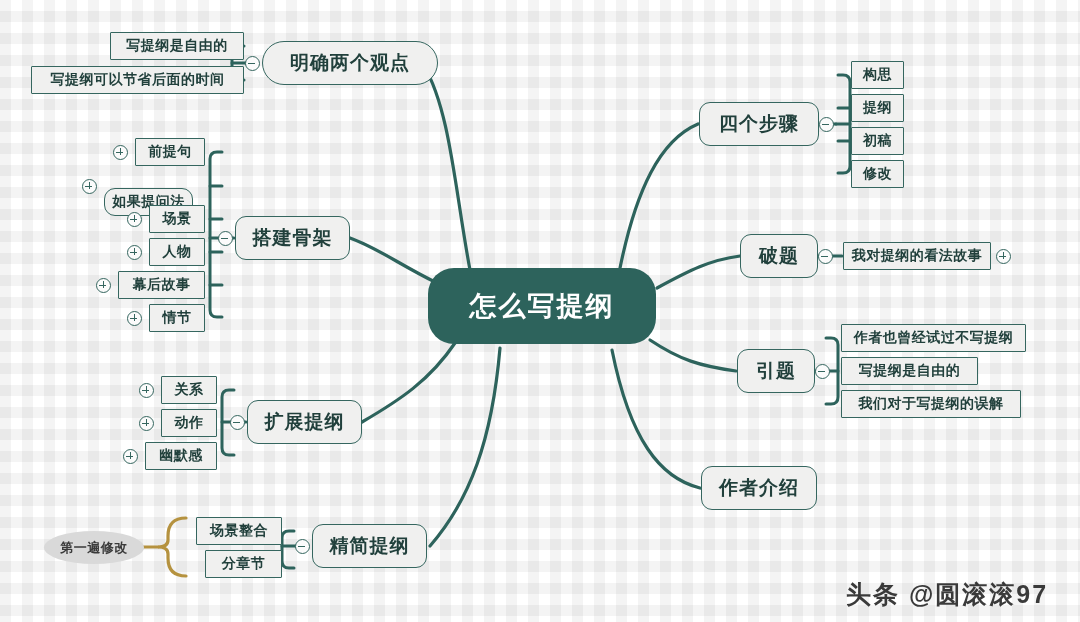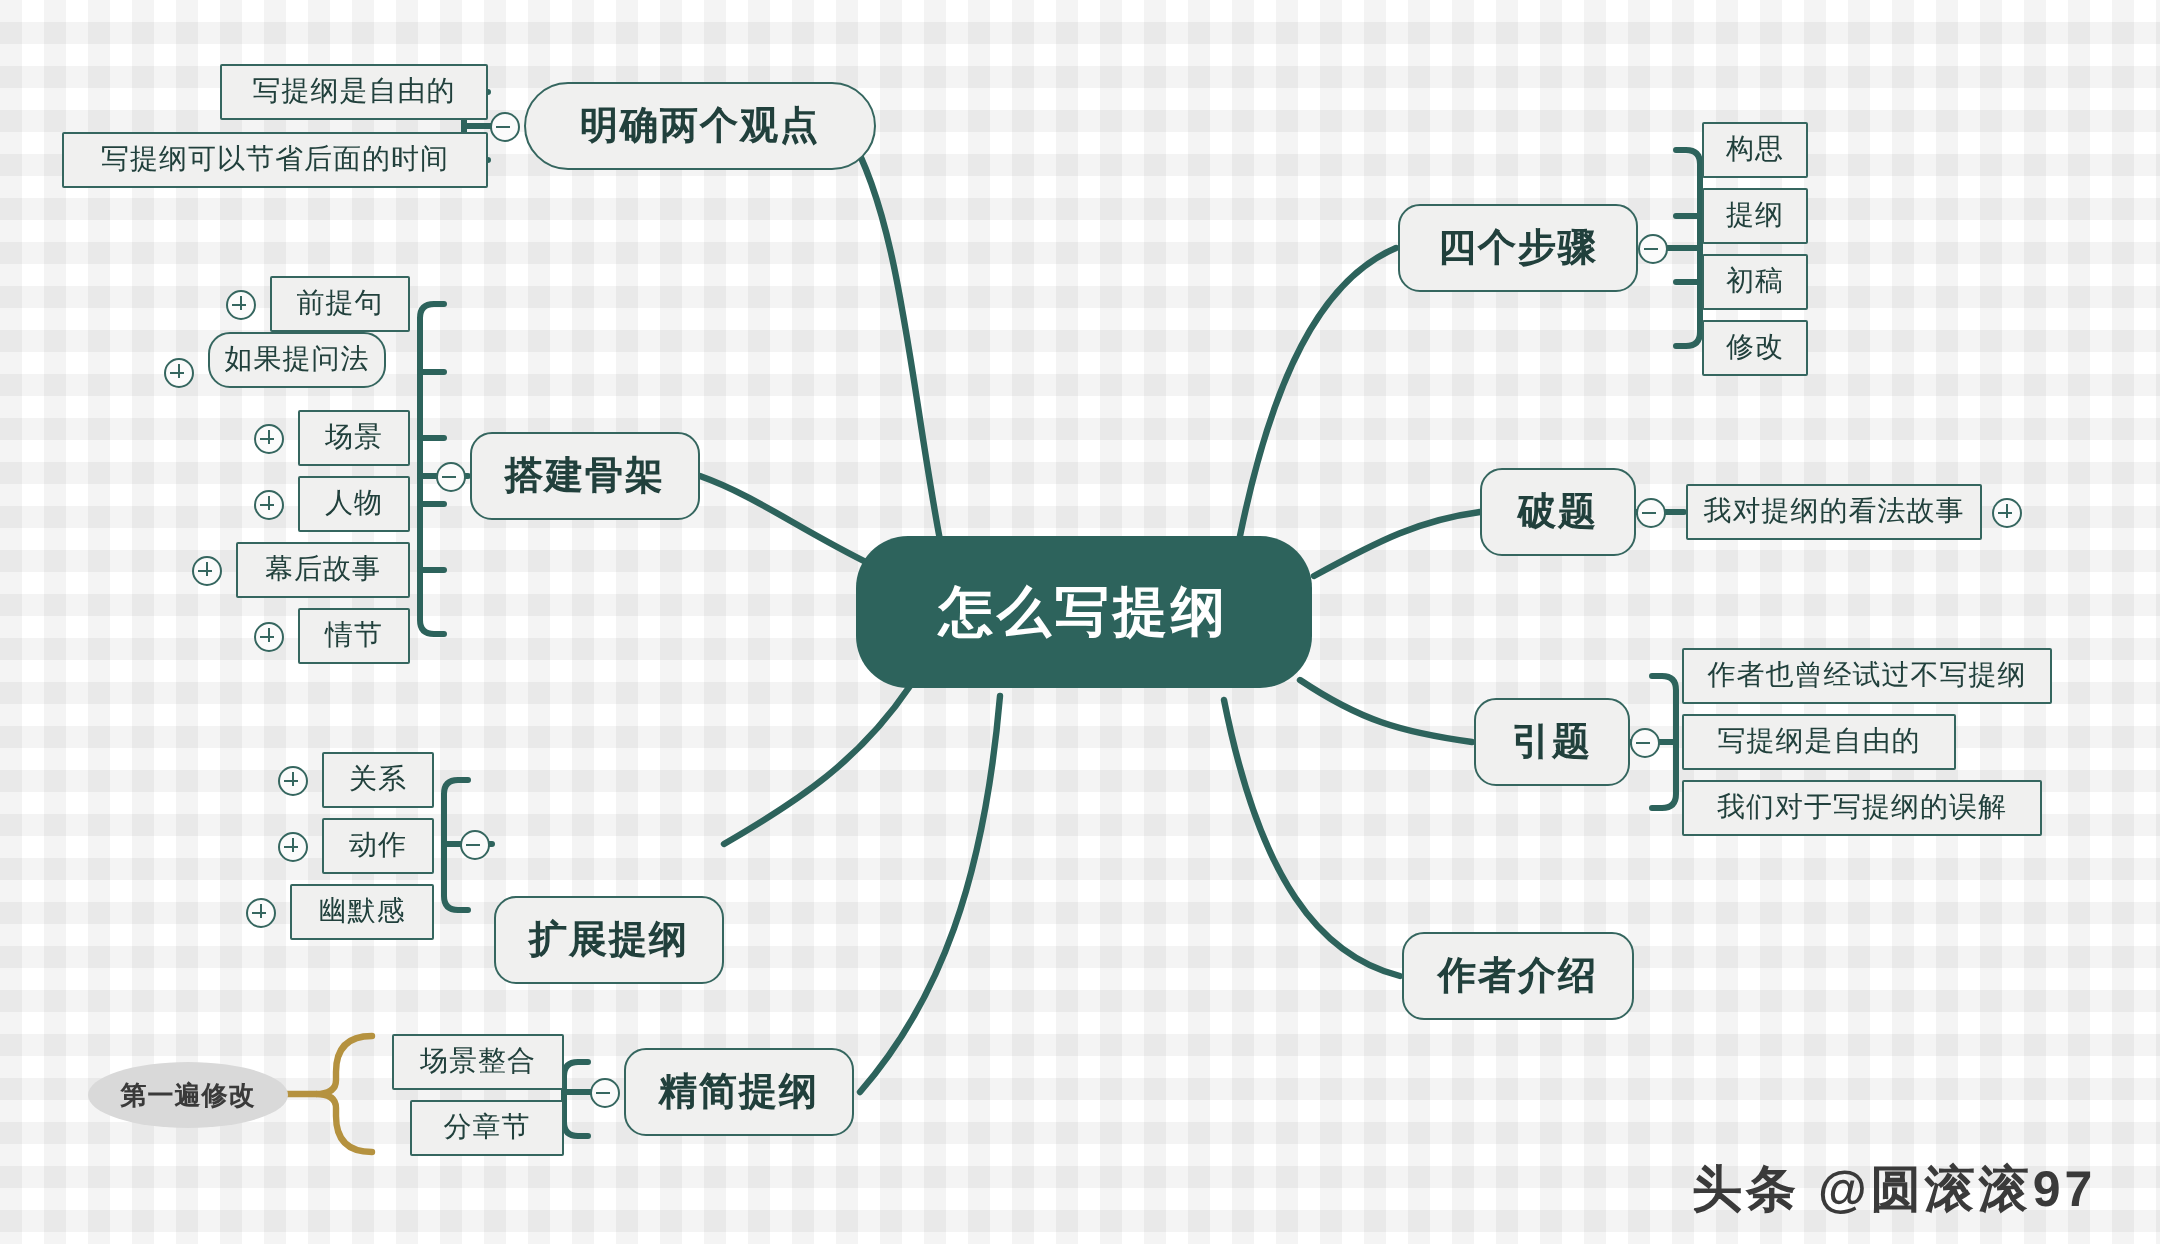--- a/index.html
+++ b/index.html
@@ -27,21 +27,21 @@
     font-size:27px;font-weight:bold;letter-spacing:2px;
   }
   
   .branch{
     background:#f0f0ef;border:1.6px solid #35665f;border-radius:11px;
     color:#21403c;font-size:19px;font-weight:bold;letter-spacing:1px;
   }
   
   .leaf{
     background:#f0f0ef;border:1.4px solid #35665f;border-radius:1px;
-    color:#21403c;font-size:14px;font-weight:normal;letter-spacing:0.5px;
+    color:#21403c;font-size:14px;font-weight:bold;letter-spacing:0.5px;
   }
   
   .summary{
     background:#d9d9d9;border-radius:50%;color:#3a3a3a;
     font-size:13px;font-weight:bold;letter-spacing:0.5px;
   }
   
   .toggle{
     position:absolute;width:15px;height:15px;border-radius:50%;
     border:1.4px solid #35665f;background:#fbfbfb;
@@ -137,21 +137,21 @@
   <div class="node branch" style="left:235px;top:216px;width:115px;height:44px;">
     <span>搭建骨架</span>
   </div>
   <div class="toggle" style="left:218px;top:231px;"></div>
 
   <div class="node leaf" style="left:135px;top:138px;width:70px;height:28px;">
     <span>前提句</span>
   </div>
   <div class="toggle plus" style="left:113px;top:145px;"></div>
 
-  <div class="node leaf" style="left:104px;top:166px;width:89px;height:28px;border-radius:11px;">
+  <div class="node leaf" style="left:104px;top:188px;width:89px;height:28px;border-radius:11px;">
     <span>如果提问法</span>
   </div>
   <div class="toggle plus" style="left:82px;top:179px;"></div>
 
   <div class="node leaf" style="left:149px;top:205px;width:56px;height:28px;">
     <span>场景</span>
   </div>
   <div class="toggle plus" style="left:127px;top:212px;"></div>
 
   <div class="node leaf" style="left:149px;top:238px;width:56px;height:28px;">
@@ -162,21 +162,21 @@
   <div class="node leaf" style="left:118px;top:271px;width:87px;height:28px;">
     <span>幕后故事</span>
   </div>
   <div class="toggle plus" style="left:96px;top:278px;"></div>
 
   <div class="node leaf" style="left:149px;top:304px;width:56px;height:28px;">
     <span>情节</span>
   </div>
   <div class="toggle plus" style="left:127px;top:311px;"></div>
 
-  <div class="node branch" style="left:247px;top:400px;width:115px;height:44px;margin-top:48px;">
+  <div class="node branch" style="left:247px;top:400px;width:115px;height:44px;">
     <span>扩展提纲</span>
   </div>
   <div class="toggle" style="left:230px;top:415px;"></div>
 
   <div class="node leaf" style="left:161px;top:376px;width:56px;height:28px;">
     <span>关系</span>
   </div>
   <div class="toggle plus" style="left:139px;top:383px;"></div>
 
   <div class="node leaf" style="left:161px;top:409px;width:56px;height:28px;">

